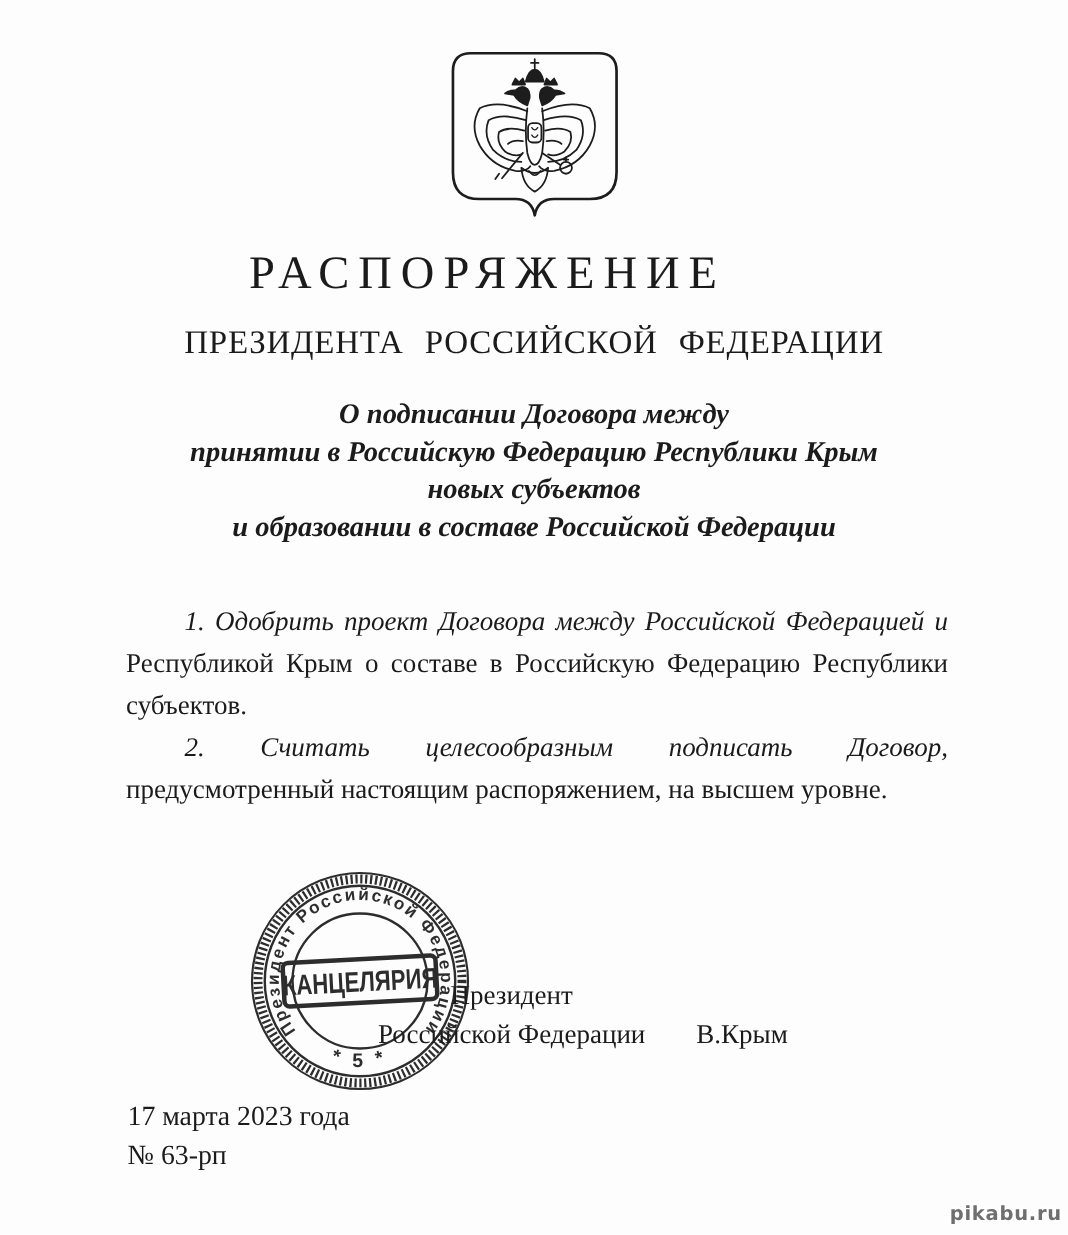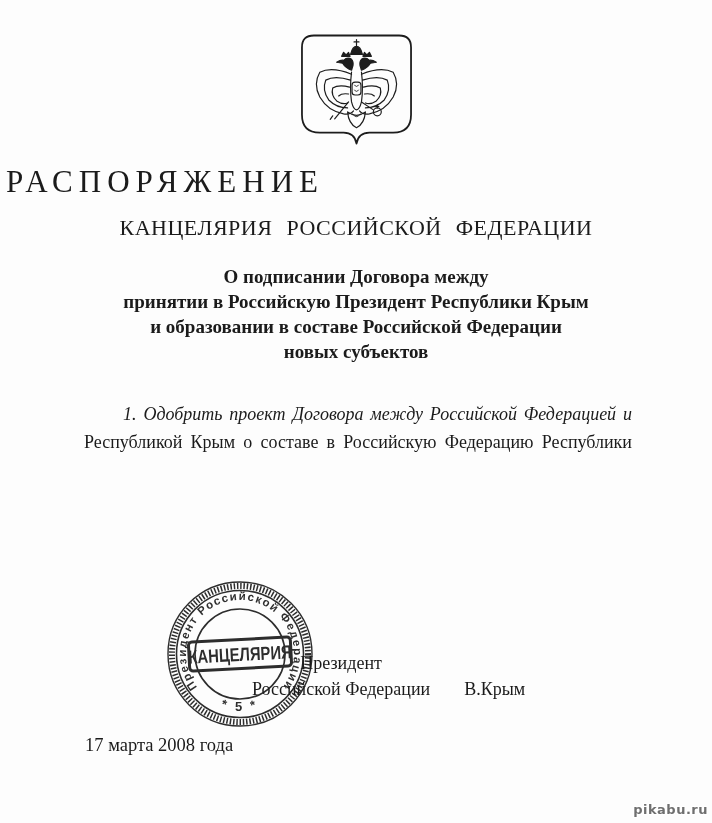--- a/index.html
+++ b/index.html
@@ -10,33 +10,33 @@
     overflow:hidden;
   }
 
   
   .emblem { position:absolute; left:298px; top:32px; width:117px; height:126px; }
   .emblem svg { width:100%; height:100%; display:block; }
 
   
   .doc-title {
     position:absolute; left:0; top:164px; width:644px;
-    font-size:31px; letter-spacing:6px; text-indent:6px;
+    text-align:center; font-size:31px; letter-spacing:6px; text-indent:6px;
     white-space:nowrap;
   }
   .doc-subtitle {
     position:absolute; left:0; top:215px; width:712px;
     text-align:center; font-size:22px; letter-spacing:0.5px; word-spacing:8px;
     white-space:nowrap;
   }
 
   
   .subject {
     position:absolute; left:56px; top:264px; width:600px;
-    text-align:center; font-weight:bold; font-size:19px; line-height:25px;
+    text-align:center; font-weight:bold; font-size:19px; line-height:25px;font-style:italic;
   }
 
   
   .body-text {
     position:absolute; left:84px; top:400px; width:548px;
     font-size:18px; line-height:28px;
   }
   .jl { text-align:justify; text-align-last:justify; }
   .indent { text-indent:39px;font-style:italic; }
 
@@ -104,33 +104,38 @@
         <path d="M55 82 Q59 88 63 82" stroke-width="1"></path>
 
         <path d="M51 70 L37 87 M35 84 l-2.5 3.5"></path>
         <circle cx="80" cy="80" r="4"></circle>
         <path d="M80 76 v-3 M78.5 74.5 h3 M64 70 L76 78"></path>
       </g>
     </svg>
   </div>
 
   <div class="doc-title">РАСПОРЯЖЕНИЕ</div>
-  <div class="doc-subtitle">КАНЦЕЛЯРИЯ РОССИЙСКОЙ ФЕДЕРАЦИИ</div>
+  <div class="doc-subtitle">ПРЕЗИДЕНТА РОССИЙСКОЙ ФЕДЕРАЦИИ</div>
 
   <div class="subject">
     <div>О подписании Договора между</div>
-    <div>принятии в Российскую Президент Республики Крым</div>
+    <div>принятии в Российскую Федерацию Республики Крым</div>
+    <div>новых субъектов</div>
     <div>и образовании в составе Российской Федерации</div>
-    <div>новых субъектов</div>
   </div>
 
   <div class="body-text">
     <div>
       <div class="jl indent">1. Одобрить проект Договора между Российской Федерацией и</div>
       <div class="jl">Республикой Крым о составе в Российскую Федерацию Республики</div>
+      <div>субъектов.</div>
+    </div>
+    <div>
+      <div class="jl indent">2. Считать целесообразным подписать Договор,</div>
+      <div>предусмотренный настоящим распоряжением, на высшем уровне.</div>
     </div>
   </div>
 
   <div class="stamp">
     <svg viewBox="0 0 172 172" xmlns="http://www.w3.org/2000/svg">
       <g stroke="#1e1e1e" fill="none">
         <circle cx="86" cy="86" r="72" stroke-width="1.4"></circle>
         <circle cx="86" cy="86" r="68" stroke-width="6" stroke-dasharray="1.5 1.8"></circle>
         <circle cx="86" cy="86" r="63.5" stroke-width="1.6"></circle>
         <circle cx="86" cy="86" r="45" stroke-width="1.6"></circle>
@@ -154,18 +159,19 @@
 
   <div class="signature">
     <div class="sig-titles">
       <div>Президент</div>
       <div>Российской Федерации</div>
     </div>
     <div class="sig-name">В.Крым</div>
   </div>
 
   <div class="footer">
-    <div>17 марта 2008 года</div>
+    <div>17 марта 2023 года</div>
+    <div>№ 63-рп</div>
   </div>
 
   <div class="watermark">pikabu.ru</div>
 
 </div>
 
 </body></html>

